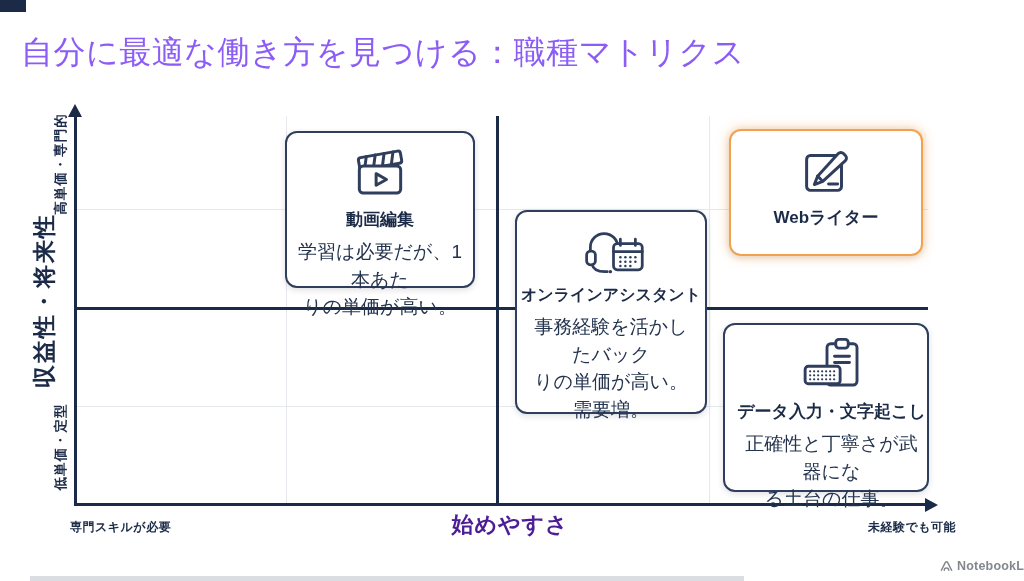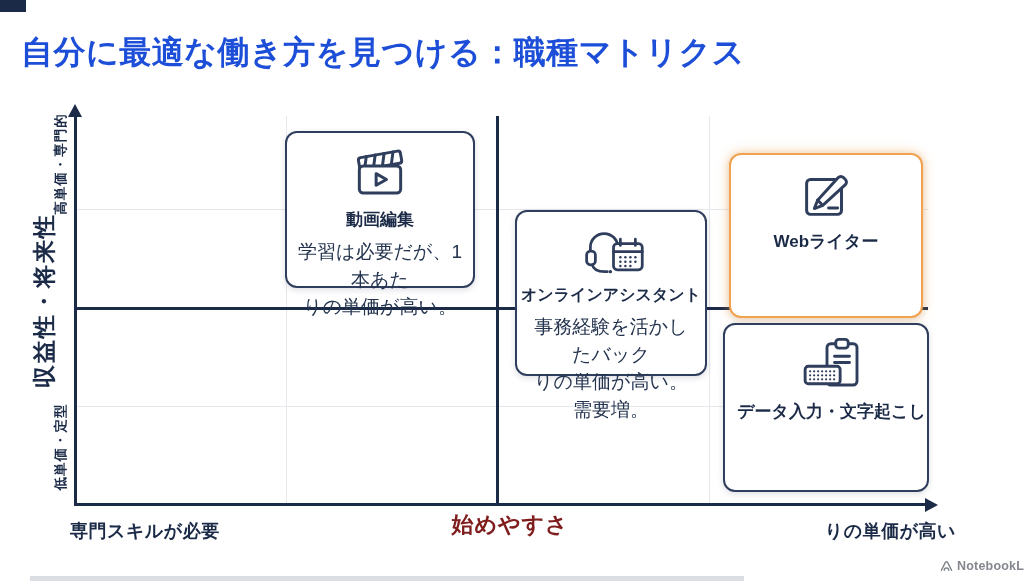--- a/index.html
+++ b/index.html
@@ -1,21 +1,21 @@
 <!DOCTYPE html>
 <html><head>
 <meta charset="utf-8">
 <style>
   html,body{margin:0;padding:0;background:#fff;}
   body{width:1024px;height:581px;overflow:hidden;font-family:"Liberation Sans","DejaVu Sans",sans-serif;}
   .canvas{position:relative;width:1024px;height:581px;background:#ffffff;}
 
   .corner-mark{position:absolute;left:0;top:0;width:26px;height:12px;background:#1b2a47;}
 
-  .page-title{position:absolute;left:21px;top:31px;font-size:32px;font-weight:bold;color:#1d4ed8;letter-spacing:.5px;white-space:nowrap;text-align:center;}
+  .page-title{position:absolute;left:21px;top:31px;font-size:32px;font-weight:normal;color:#8b5cf6;letter-spacing:.5px;white-space:nowrap;text-align:center;}
 
   
   .vline,.hline{position:absolute;background:#1b2a47;z-index:1;}
   .faint{background:#e5e8ec;}
   .y-axis{left:74px;top:116px;width:3px;height:390px;}
   .x-axis{left:74px;top:503px;width:854px;height:3px;}
   .center-v{left:496px;top:116px;width:3px;height:390px;}
   .center-h{left:77px;top:307px;width:851px;height:3px;}
   .grid-h1{left:77px;top:209px;width:851px;height:1px;}
   .grid-h2{left:77px;top:406px;width:851px;height:1px;}
@@ -26,34 +26,34 @@
   .arrow-right{position:absolute;left:925px;top:497.5px;width:0;height:0;z-index:1;
     border-top:7px solid transparent;border-bottom:7px solid transparent;border-left:13px solid #1b2a47;}
 
   
   .y-main{position:absolute;left:-66px;top:285px;width:220px;text-align:center;transform:rotate(-90deg);
     font-size:23px;font-weight:bold;color:#1b2a47;letter-spacing:2px;z-index:2;white-space:nowrap;}
   .y-sub{position:absolute;width:140px;text-align:center;transform:rotate(-90deg);
     font-size:13.5px;font-weight:bold;color:#1b2a47;letter-spacing:1px;z-index:2;white-space:nowrap;}
   .y-sub-top{left:-9px;top:155px;}
   .y-sub-bottom{left:-9px;top:438px;}
-  .x-side{position:absolute;font-size:18px;font-weight:bold;color:#1b2a47;letter-spacing:.5px;z-index:2;white-space:nowrap;}
+  .x-side{position:absolute;font-size:12px;font-weight:bold;color:#1b2a47;letter-spacing:.5px;z-index:2;white-space:nowrap;}
   .x-left{left:70px;top:519px;}
   .x-right{left:800px;top:519px;width:156px;text-align:right;}
   .x-center{position:absolute;left:380px;top:510px;width:260px;text-align:center;
-    font-size:22px;font-weight:bold;color:#7f1d1d;letter-spacing:1px;z-index:2;}
+    font-size:22px;font-weight:bold;color:#4c1d95;letter-spacing:1px;z-index:2;}
 
   
   .card{position:absolute;z-index:3;background:#fff;border:2px solid #2f3e5c;border-radius:12px;
     box-sizing:border-box;display:flex;flex-direction:column;align-items:center;
     padding:10px 8px 8px;box-shadow:0 2px 6px rgba(20,30,60,.14);}
   .card-video{left:285px;top:131px;width:190px;height:157px;}
-  .card-assistant{left:515px;top:210px;width:192px;height:166px;}
-  .card-writer{left:729px;top:129px;width:194px;height:165px;border:2.5px solid #f0a24f;
-    box-shadow:0 0 12px rgba(240,162,79,.55),0 2px 6px rgba(20,30,60,.10);margin-top:24px;}
+  .card-assistant{left:515px;top:210px;width:192px;height:204px;}
+  .card-writer{left:729px;top:129px;width:194px;height:127px;border:2.5px solid #f0a24f;
+    box-shadow:0 0 12px rgba(240,162,79,.55),0 2px 6px rgba(20,30,60,.10);}
   .card-data{left:723px;top:323px;width:206px;height:169px;padding-left:19px;}
   .card-icon{display:flex;align-items:center;justify-content:center;}
   .card-title{font-size:17px;font-weight:bold;color:#1b2a47;margin-top:5px;white-space:nowrap;}
   .card-assistant .card-title{font-size:16px;}
   .card-desc{font-size:19px;line-height:1.45;color:#24344f;text-align:center;white-space:pre-line;margin-top:7px;}
 
   
   .brand{position:absolute;left:940px;top:559px;display:flex;align-items:center;gap:4px;z-index:2;
     color:#84888e;font-size:12.5px;font-weight:bold;letter-spacing:.2px;}
 
@@ -78,21 +78,21 @@
   <div class="vline y-axis"></div>
   <div class="hline x-axis"></div>
   <div class="arrow-up"></div>
   <div class="arrow-right"></div>
 
   <div class="y-main">収益性・将来性</div>
   <div class="y-sub y-sub-top">高単価・専門的</div>
   <div class="y-sub y-sub-bottom">低単価・定型</div>
   <div class="x-side x-left">専門スキルが必要</div>
   <div class="x-center">始めやすさ</div>
-  <div class="x-side x-right">りの単価が高い</div>
+  <div class="x-side x-right">未経験でも可能</div>
 
   <div class="card card-video">
     <div class="card-icon">
       <svg width="62" height="60" viewBox="0 0 48 46" fill="none">
         <g stroke="#2f3e5c" stroke-width="2.3" stroke-linejoin="round" stroke-linecap="round">
           <g transform="rotate(-10 24 13)">
             <rect x="7.5" y="8.5" width="33" height="9.5" rx="2"></rect>
             <path d="M14 8.5 L11 18 M21 8.5 L18 18 M28 8.5 L25 18 M35 8.5 L32 18"></path>
           </g>
           <rect x="8" y="17.5" width="32" height="21" rx="3" fill="#fff"></rect>
@@ -179,20 +179,22 @@
               <circle cx="16.9" cy="34.4" r=".9"></circle>
               <circle cx="20.1" cy="34.4" r=".9"></circle>
               <circle cx="23.3" cy="34.4" r=".9"></circle>
               <circle cx="26.5" cy="34.4" r=".9"></circle>
               <circle cx="29.7" cy="34.4" r=".9"></circle>
           </g>
         </g>
       </svg>
     </div>
     <div class="card-title">データ入力・文字起こし</div>
+    <div class="card-desc">正確性と丁寧さが武器にな
+る土台の仕事。</div>
   </div>
 
   <div class="brand">
     <span style="display:flex;">
       <svg width="13" height="13" viewBox="0 0 14 14" fill="none">
         <path d="M1.5 11 L5.8 2.6 a1.4 1.4 0 0 1 2.4 0 L12.5 11" stroke="#84888e" stroke-width="1.6" stroke-linecap="round" stroke-linejoin="round"></path>
         <path d="M4.6 11 a2.4 2.4 0 0 1 4.8 0" stroke="#84888e" stroke-width="1.6" stroke-linecap="round"></path>
       </svg>
     </span>
     <span>NotebookLM</span>

